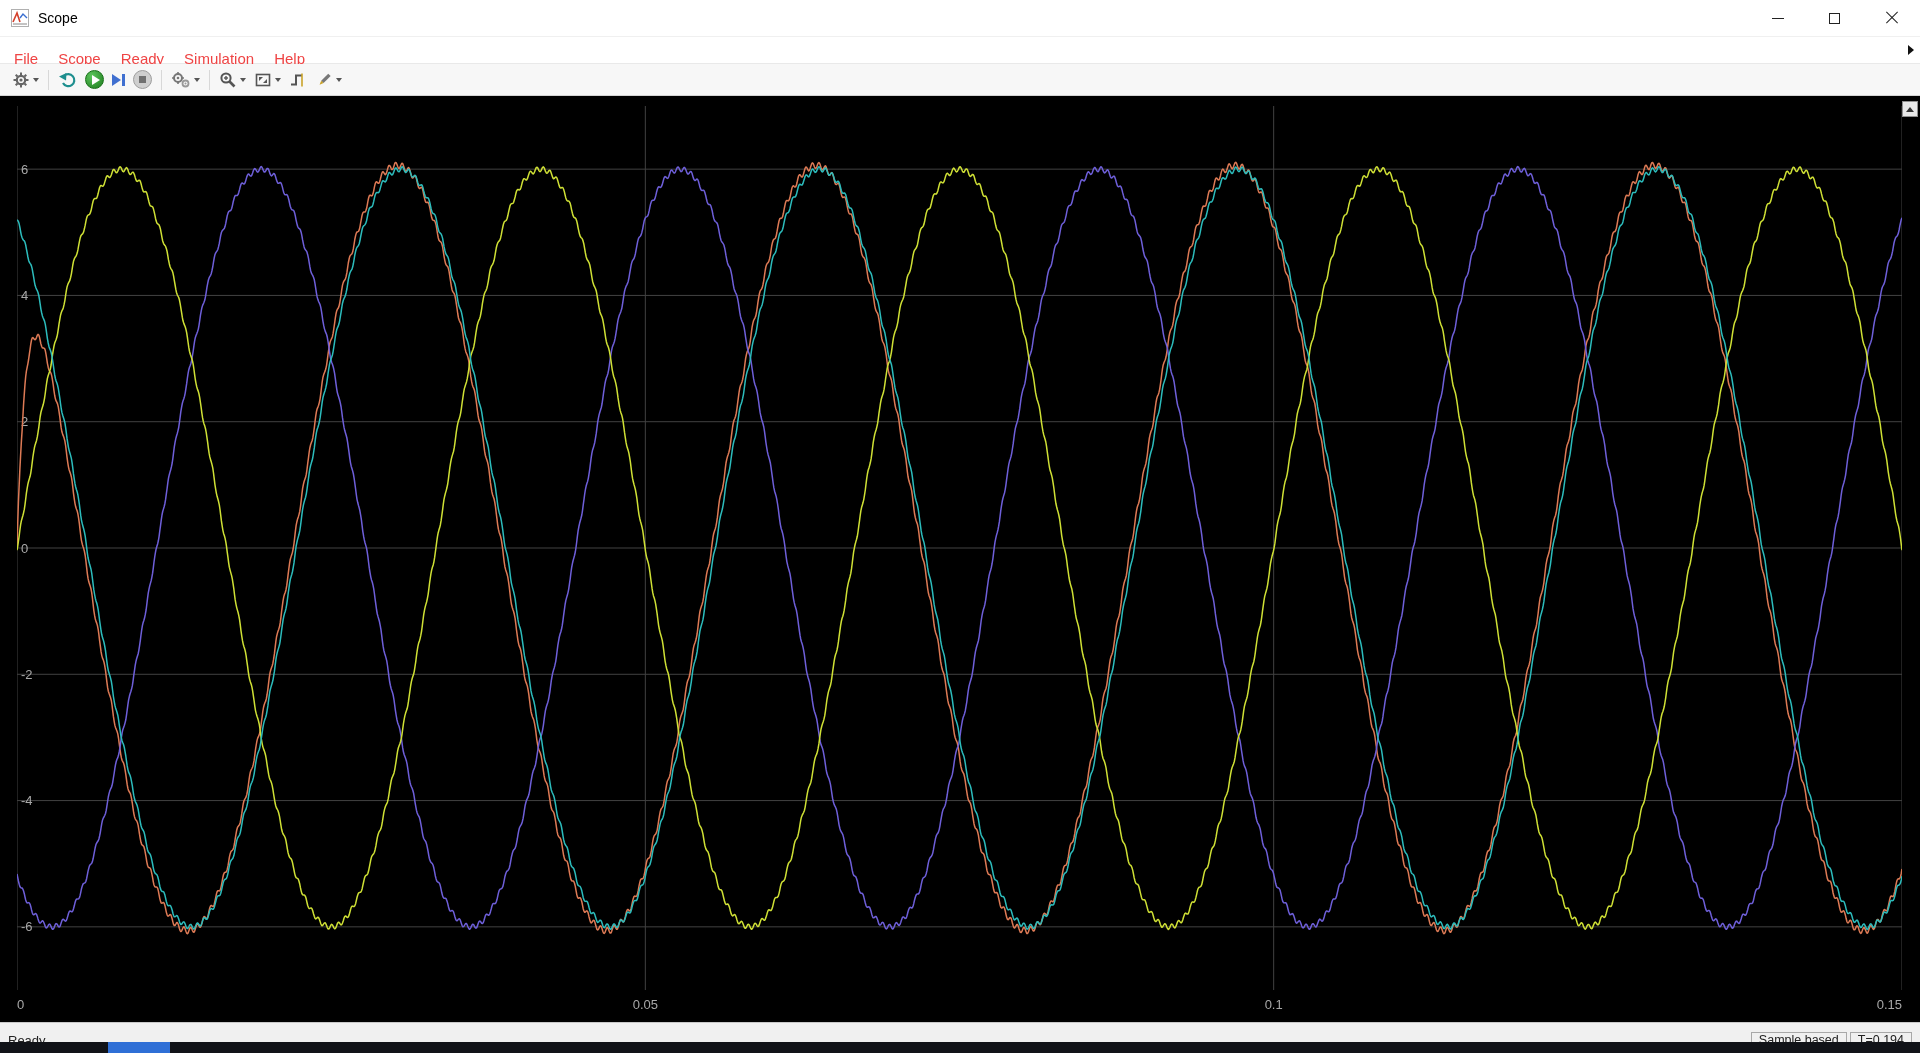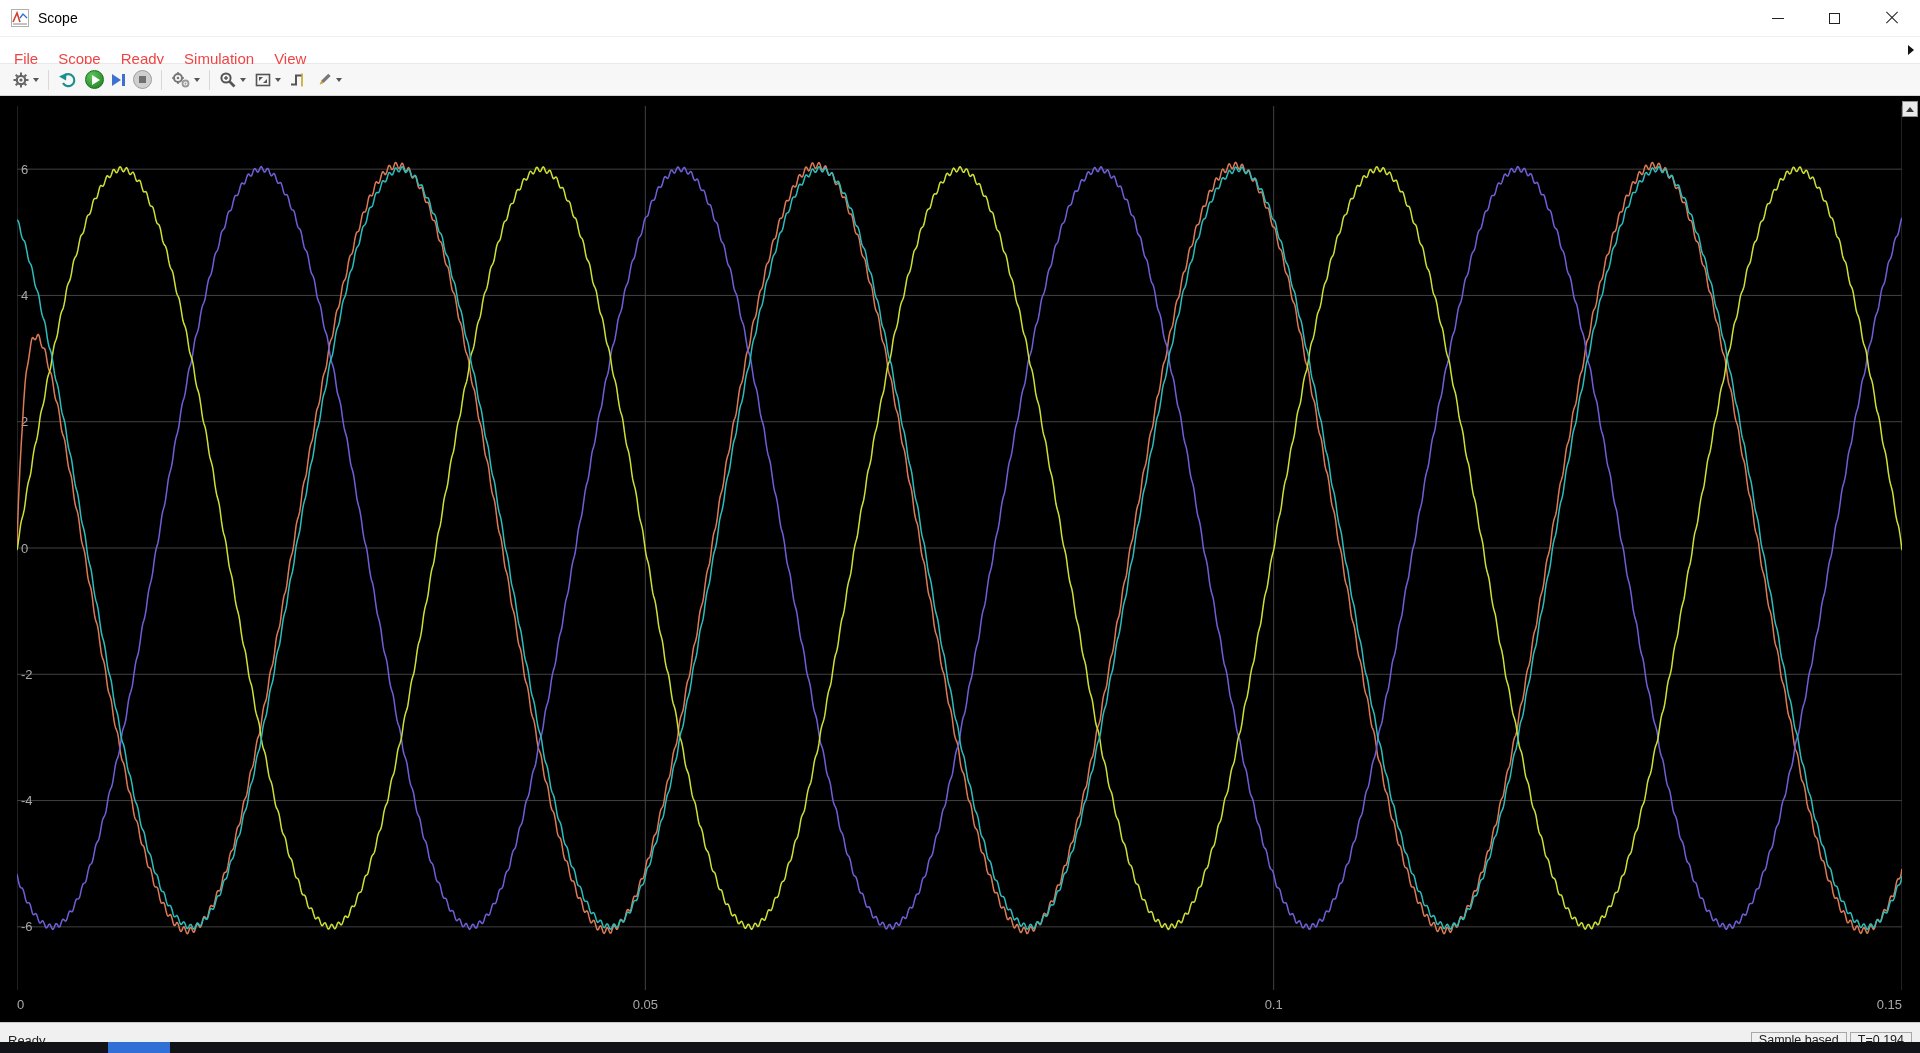--- a/index.html
+++ b/index.html
@@ -92,21 +92,21 @@
         </span>
       </div>
   </div>
 </div>
 
 <div class="bar menubar">
   <span class="menu-item">File</span>
   <span class="menu-item">Scope</span>
   <span class="menu-item">Ready</span>
   <span class="menu-item">Simulation</span>
-  <span class="menu-item">View</span>
+  <span class="menu-item">Help</span>
   <span class="menu-overflow"></span>
 </div>
 
 <div class="bar toolbar">
 
   <div class="tb-btn">
     <svg width="18" height="18" viewBox="0 0 18 18">
       <g stroke="#666" stroke-width="2">
         <line x1="9" y1="1.5" x2="9" y2="4"></line>
           <line x1="9" y1="14" x2="9" y2="16.5"></line>

